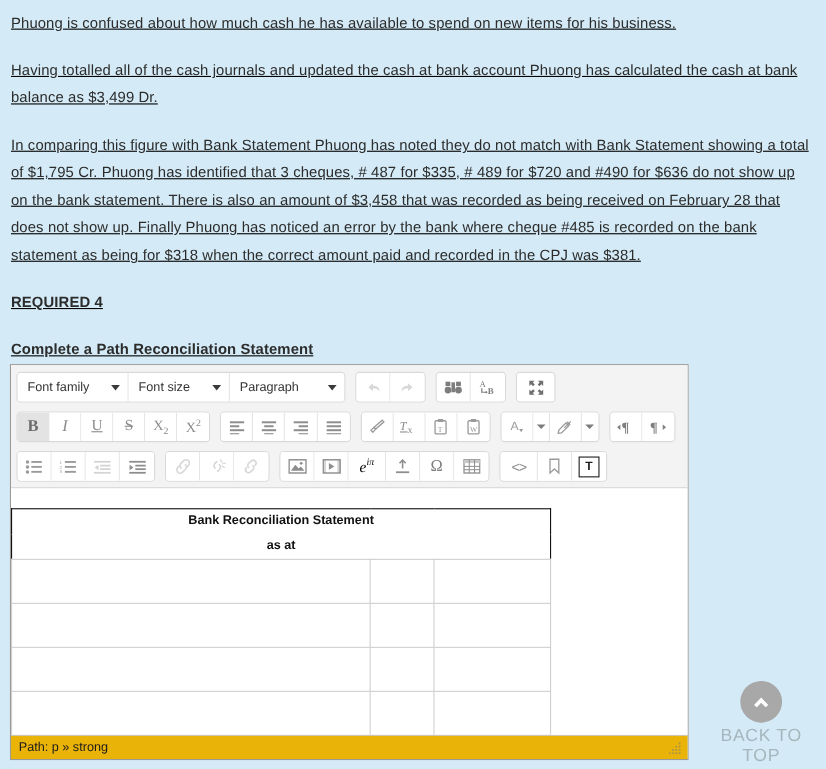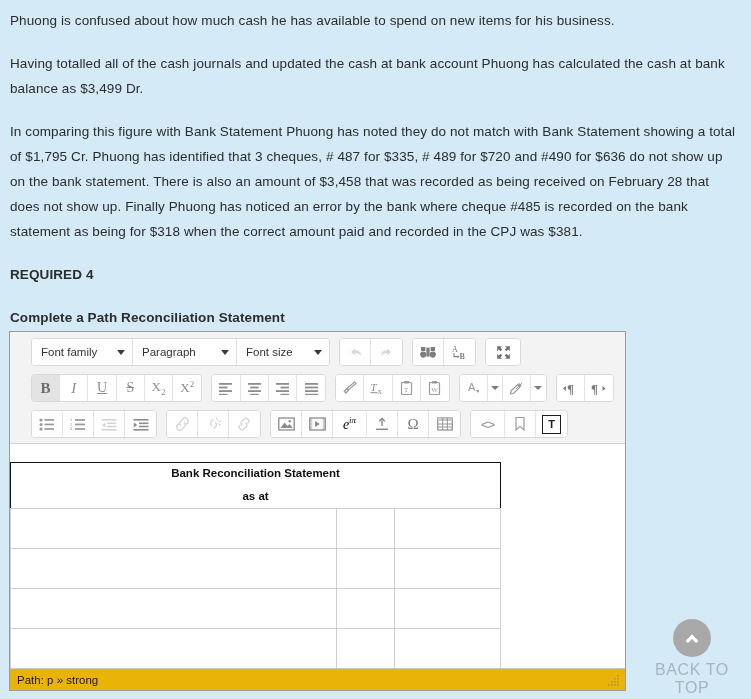--- a/index.html
+++ b/index.html
@@ -8,20 +8,21 @@
     width: 751px; height: 699px;
     overflow: hidden;
     background: #d4ebf7;
     font-family: "Liberation Sans", sans-serif;
   }
 
   #page {
     position: relative;
     width: 751px; height: 699px;
     background: #d4ebf7;
+    text-decoration: underline;
   }
 
   
   .prose {
     padding: 8px 12px 0 10px;
   }
   .prose p {
     margin: 0 0 18px 0;
     font-size: 13.5px;
     line-height: 25px;
@@ -51,21 +52,21 @@
     width: 617px;
     height: 360px;
     border: 1px solid #9a9a9a;
     background: #ffffff;
     display: flex;
     flex-direction: column;
   }
   .toolbar {
     background: #f3f3f3;
     border-bottom: 1px solid #d2d2d2;
-    padding: 2px 2px 1px 18px;
+    padding: 2px 2px 1px 2px;
   }
   .tb-row {
     display: flex;
     align-items: center;
     height: 36px;
     padding-left: 3px;
   }
   .grp {
     display: flex;
     align-items: center;
@@ -222,26 +223,26 @@
   <div class="editor">
 
     <div class="toolbar">
 
       <div class="tb-row">
         <div class="grp">
           <div class="sel sel-ff">
             <span class="lbl">Font family</span>
             <span class="caret"></span>
           </div>
+          <div class="sel sel-fs">
+            <span class="lbl">Font size</span>
+            <span class="caret"></span>
+          </div>
           <div class="sel sel-pg">
             <span class="lbl">Paragraph</span>
-            <span class="caret"></span>
-          </div>
-          <div class="sel sel-fs">
-            <span class="lbl">Font size</span>
             <span class="caret"></span>
           </div>
         </div>
 
         <div class="grp">
           <div class="btn dis">
             <svg width="17" height="17" viewBox="0 0 17 17">
               <path d="M4 8 L8 4.4 L8 6.6 C12 6.6 14 8.5 14 12 C12.6 9.6 10.8 8.9 8 8.9 L8 11.6 Z" fill="#d7d7d7"></path>
             </svg>
           </div>

